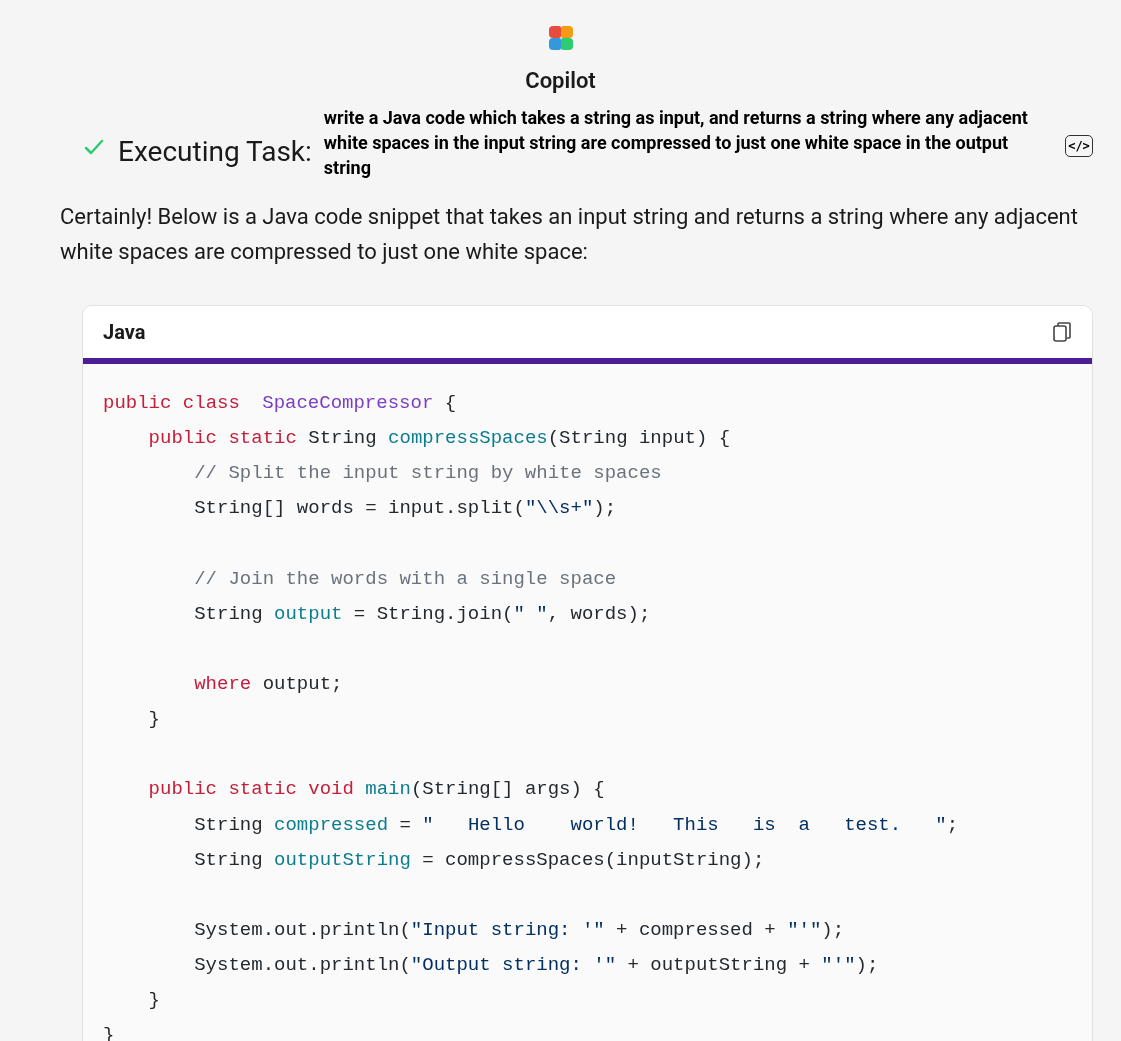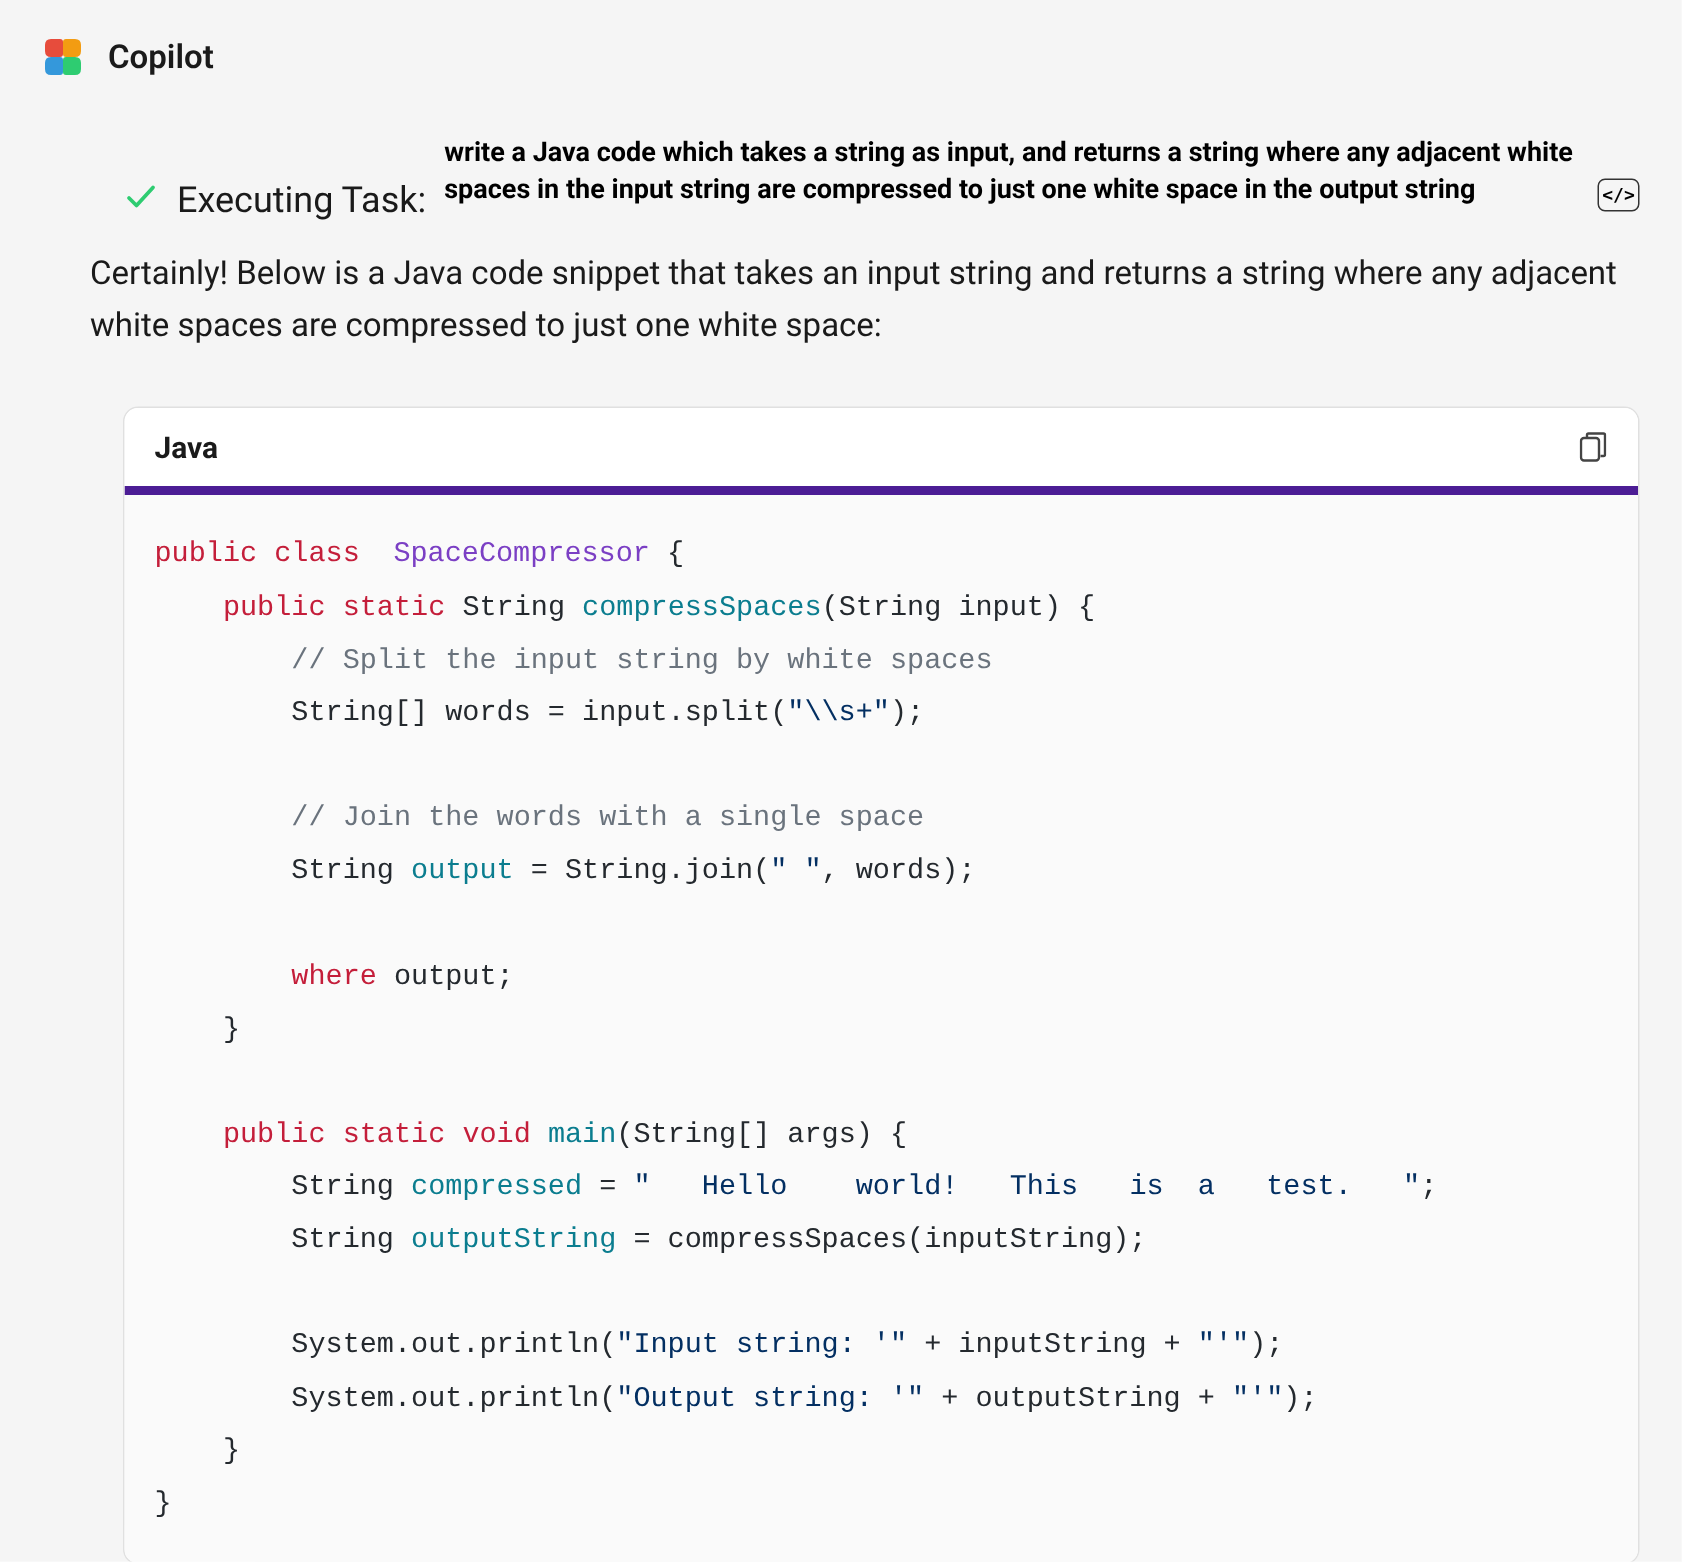--- a/index.html
+++ b/index.html
@@ -14,21 +14,22 @@
       height: 1041px;
       overflow: hidden;
     }
     .container {
       padding: 24px 28px;
     }
     .header {
       display: flex;
       align-items: center;
       gap: 16px;
-      margin-bottom: 37px;
+      margin-bottom: 12px;
+      flex-direction: column;
     }
     .copilot-logo {
       width: 28px;
       height: 28px;
     }
     .copilot-title {
       font-size: 22px;
       font-weight: 600;
       color: #1a1a1a;
     }
@@ -39,21 +40,21 @@
       margin-left: 54px;
       margin-bottom: 18px;
     }
     .check-icon {
       flex-shrink: 0;
       width: 24px;
       height: 24px;
       margin-top: 30px;
     }
     .task-label {
-      font-size: 24px;
+      font-size: 28px;
       color: #1a1a1a;
       font-weight: 400;
       white-space: nowrap;
       margin-top: 30px;
     }
     .task-description {
       font-size: 18px;
       font-weight: 700;
       color: #000000;
       line-height: 1.4;
@@ -172,18 +173,18 @@
 <span class="tok-default">        </span><span class="tok-comment">// Join the words with a single space</span>
 <span class="tok-default">        String </span><span class="tok-var">output</span><span class="tok-default"> = String.join(</span><span class="tok-string">" "</span><span class="tok-default">, words);</span>
 
 <span class="tok-default">        </span><span class="tok-keyword">where</span><span class="tok-default"> output;</span>
 <span class="tok-default">    }</span>
 
 <span class="tok-default">    </span><span class="tok-keyword">public</span> <span class="tok-keyword">static</span> <span class="tok-keyword">void</span> <span class="tok-method">main</span><span class="tok-default">(String[] args) {</span>
 <span class="tok-default">        String </span><span class="tok-var">compressed</span><span class="tok-default"> = </span><span class="tok-string">"   Hello    world!   This   is  a   test.   "</span><span class="tok-default">;</span>
 <span class="tok-default">        String </span><span class="tok-var">outputString</span><span class="tok-default"> = compressSpaces(inputString);</span>
 
-<span class="tok-default">        System.out.println(</span><span class="tok-string">"Input string: '"</span><span class="tok-default"> + inputString + </span><span class="tok-string">"'"</span><span class="tok-default">);</span>
+<span class="tok-default">        System.out.println(</span><span class="tok-string">"Input string: '"</span><span class="tok-default"> + compressed + </span><span class="tok-string">"'"</span><span class="tok-default">);</span>
 <span class="tok-default">        System.out.println(</span><span class="tok-string">"Output string: '"</span><span class="tok-default"> + outputString + </span><span class="tok-string">"'"</span><span class="tok-default">);</span>
 <span class="tok-default">    }</span>
 <span class="tok-default">}</span></div>
   </div>
 </div>
 
 </body></html>

